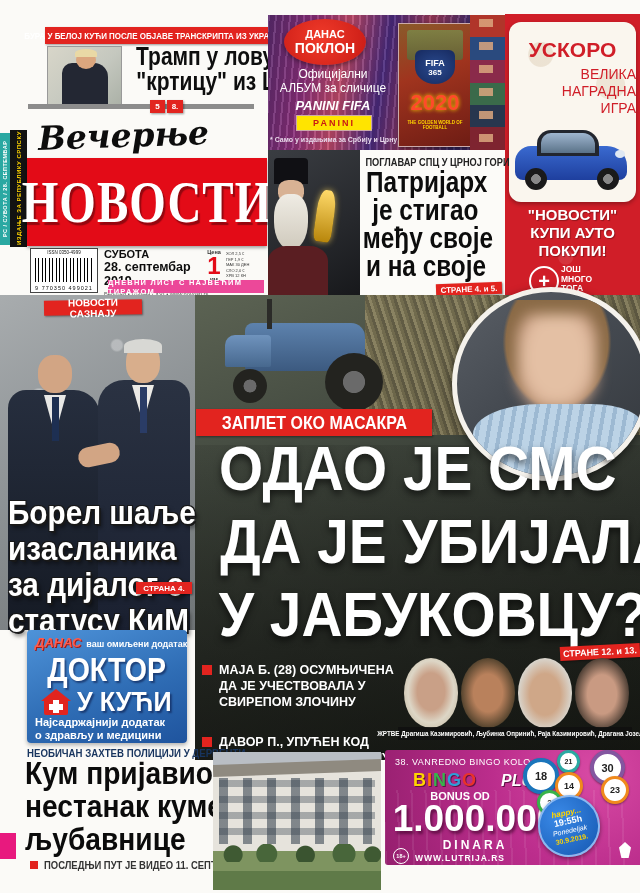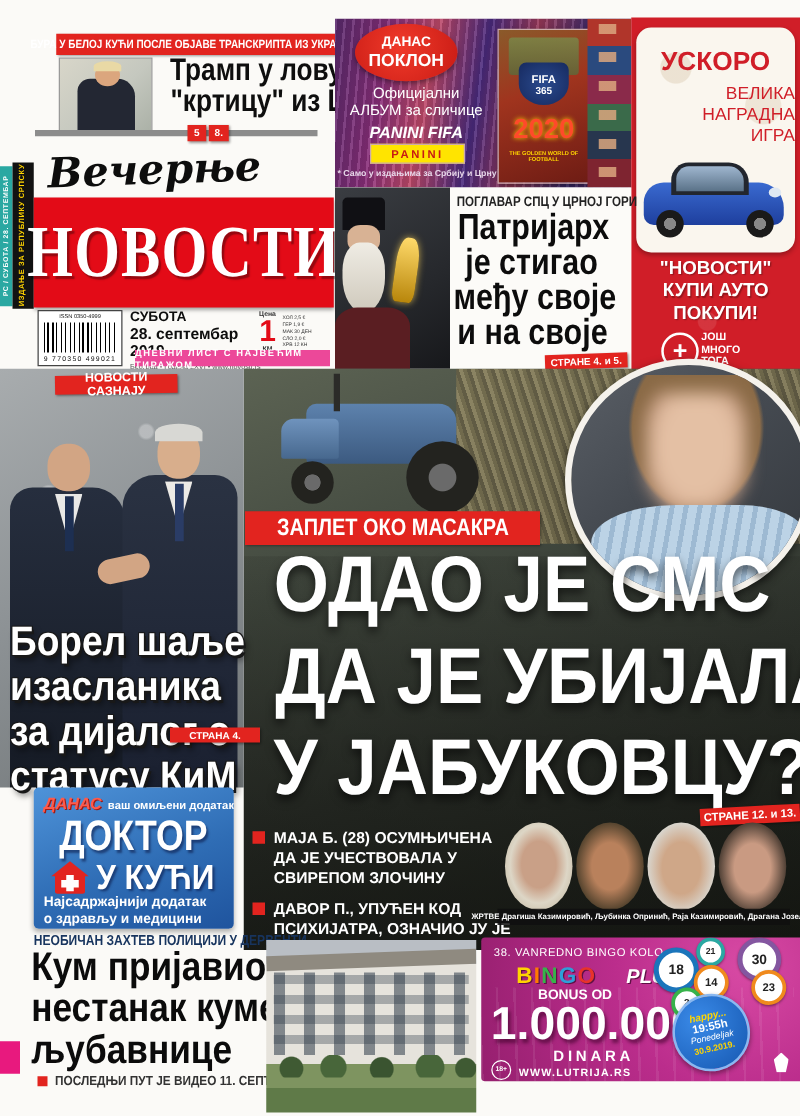--- a/index.html
+++ b/index.html
@@ -191,21 +191,21 @@
     <span class="cond-c">ЗАПЛЕТ ОКО МАСАКРА</span>
   </div>
   <div class="abs" style="left:195px;top:432px;width:445px;text-align:center;color:#fff;font-weight:bold;font-size:63px;line-height:73px;text-shadow:0 4px 8px rgba(0,0,0,.6);">
     <span class="cond-c" style="transform:scaleX(.9);">ОДАО ЈЕ СМС</span><br>
     <span class="cond-c" style="transform:scaleX(.9);">ДА ЈЕ УБИЈАЛА</span><br>
     <span class="cond-c" style="transform:scaleX(.9);">У ЈАБУКОВЦУ?</span>
   </div>
   <div class="abs redbadge" style="left:560px;top:645px;width:80px;height:14px;font-size:9px;transform:rotate(-3deg);">СТРАНЕ 12. и 13.</div>
 
   <div class="abs" style="left:202px;top:662px;width:208px;">
-    <div style="display:flex;gap:7px;margin-bottom:9px;">
+    <div style="display:flex;gap:7px;margin-bottom:24px;">
       <div style="width:10px;height:10px;background:#e2241f;margin-top:3px;flex:0 0 auto;"></div>
       <div style="color:#fff;font-weight:bold;font-size:12.5px;line-height:16px;">МАЈА Б. (28) ОСУМЊИЧЕНА ДА ЈЕ УЧЕСТВОВАЛА У СВИРЕПОМ ЗЛОЧИНУ</div>
     </div>
     <div style="display:flex;gap:7px;">
       <div style="width:10px;height:10px;background:#e2241f;margin-top:3px;flex:0 0 auto;"></div>
       <div style="color:#fff;font-weight:bold;font-size:12.5px;line-height:16px;">ДАВОР П., УПУЋЕН КОД ПСИХИЈАТРА, ОЗНАЧИО ЈУ ЈЕ КАО САРАДНИКА</div>
     </div>
   </div>
 
   <div class="abs" style="left:404px;top:658px;width:232px;height:72px;">
@@ -232,21 +232,21 @@
     <div class="abs" style="left:140px;top:92px;width:7px;height:46px;background:#2a3c66;"></div>
     <div class="abs" style="left:78px;top:150px;width:42px;height:20px;background:#d2a584;border-radius:10px;transform:rotate(-12deg);"></div>
   </div>
   <div class="abs redbadge" style="left:44px;top:300px;width:98px;height:15px;font-size:10px;transform:rotate(-1deg);">НОВОСТИ САЗНАЈУ</div>
   <div class="abs" style="left:8px;top:495px;width:185px;font-size:33px;line-height:36px;">
     <span class="cond outline-white" style="transform:scaleX(.9);">Борел шаље</span><br>
     <span class="cond outline-white" style="transform:scaleX(.9);">изасланика</span><br>
     <span class="cond outline-white" style="transform:scaleX(.9);">за дијалог о</span><br>
     <span class="cond outline-white" style="transform:scaleX(.9);">статусу КиМ</span>
   </div>
-  <div class="abs redbadge" style="left:136px;top:582px;width:72px;height:12px;font-size:8px;">СТРАНА 4.</div>
+  <div class="abs redbadge" style="left:136px;top:582px;width:56px;height:12px;font-size:8px;">СТРАНА 4.</div>
 
   <div class="abs" style="left:27px;top:630px;width:160px;height:113px;background:linear-gradient(160deg,#4e93d9 0%,#2f6db5 55%,#1f549e 100%);border-radius:4px;overflow:hidden;box-shadow:0 2px 4px rgba(0,0,0,.3);">
     <div class="abs" style="left:8px;top:5px;display:flex;gap:5px;align-items:baseline;white-space:nowrap;">
       <span style="color:#ffd9d6;font-weight:bold;font-style:italic;font-size:13px;text-shadow:1px 1px 0 #a01a14;color:#ff5a4a;">ДАНАС</span>
       <span style="color:#fff;font-weight:bold;font-size:9px;">ваш омиљени додатак</span>
     </div>
     <div class="abs" style="left:8px;top:20px;width:144px;text-align:center;color:#fff;font-weight:bold;font-size:34px;text-shadow:2px 2px 2px rgba(0,0,40,.45);">
       <span class="cond-c">ДОКТОР</span>
     </div>
     <div class="abs" style="left:14px;top:56px;display:flex;align-items:center;gap:6px;">

